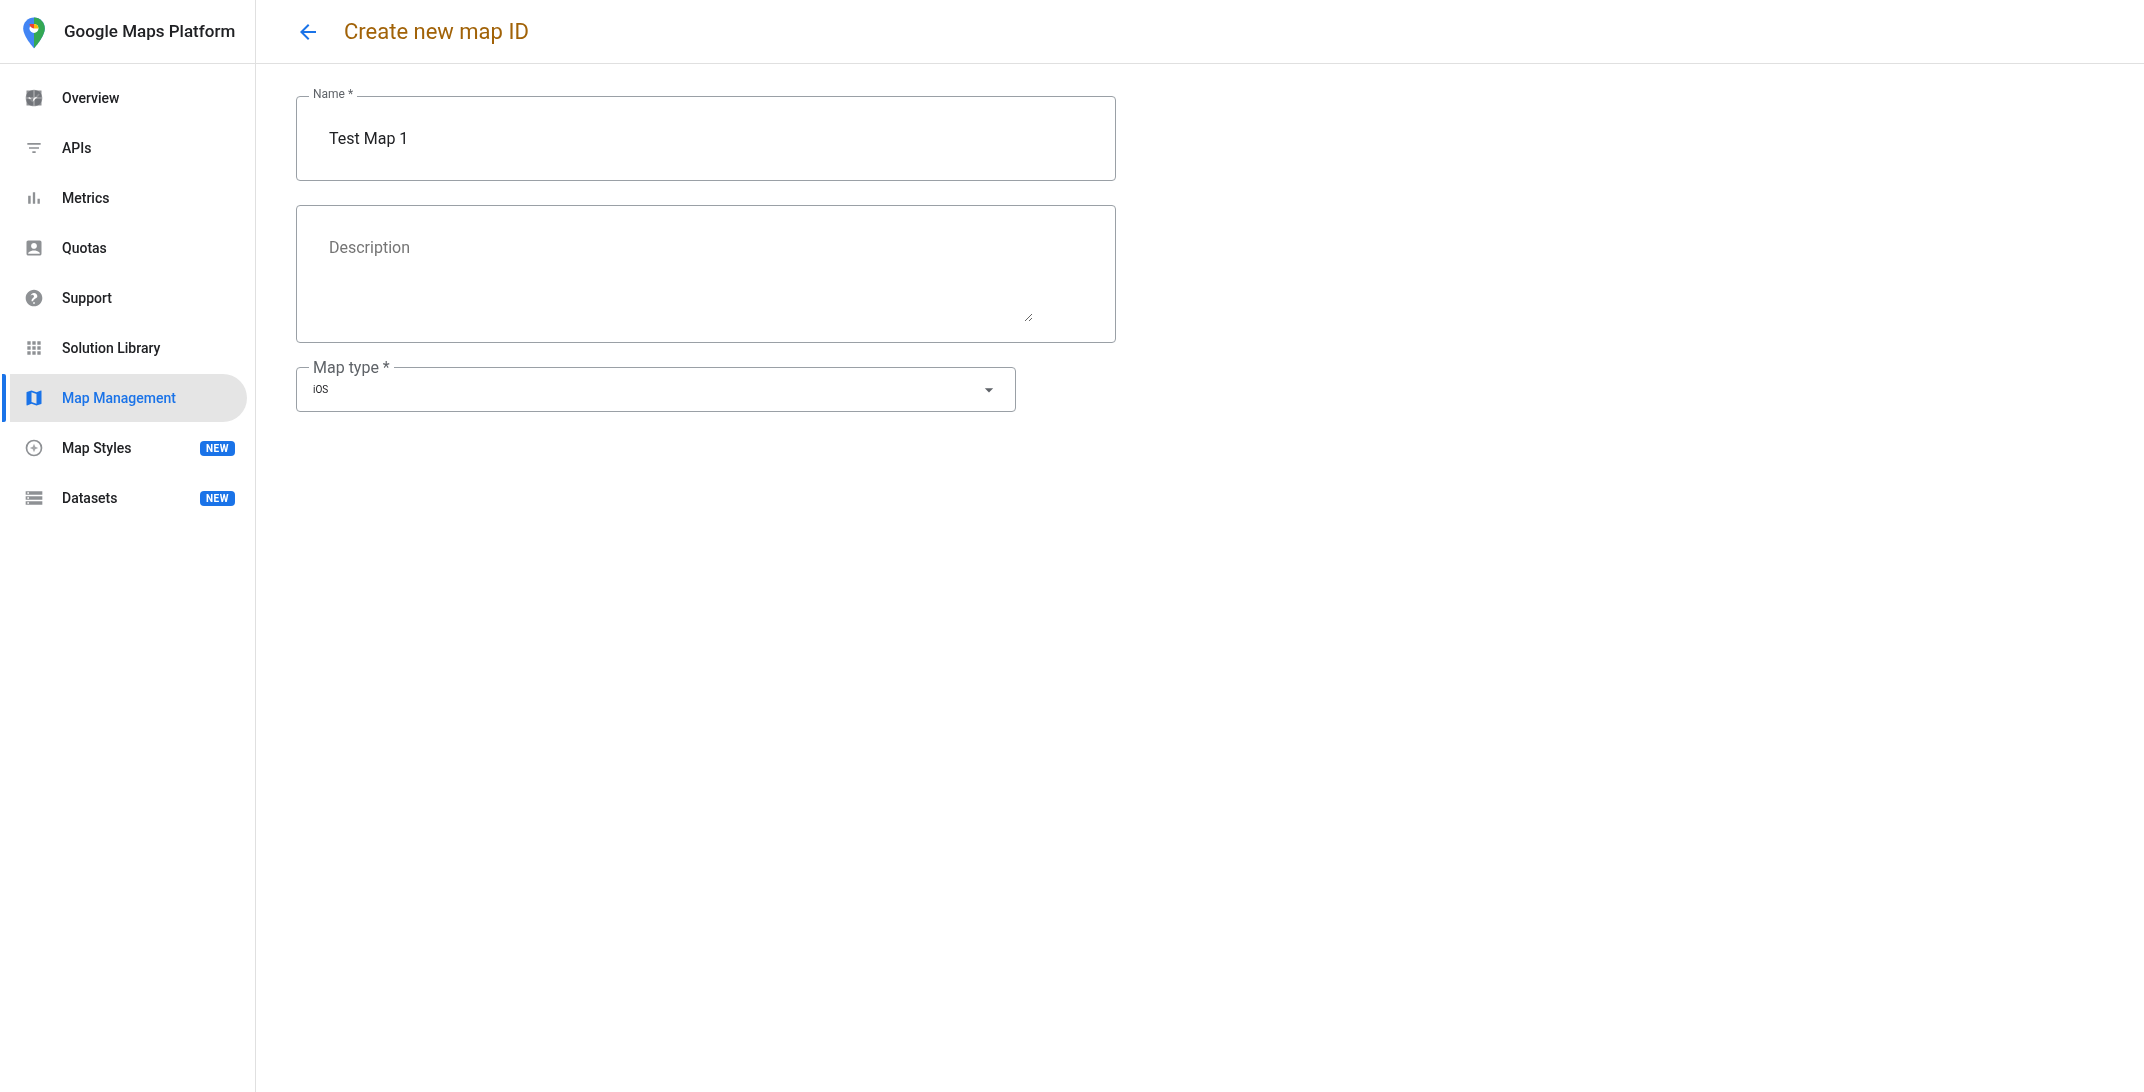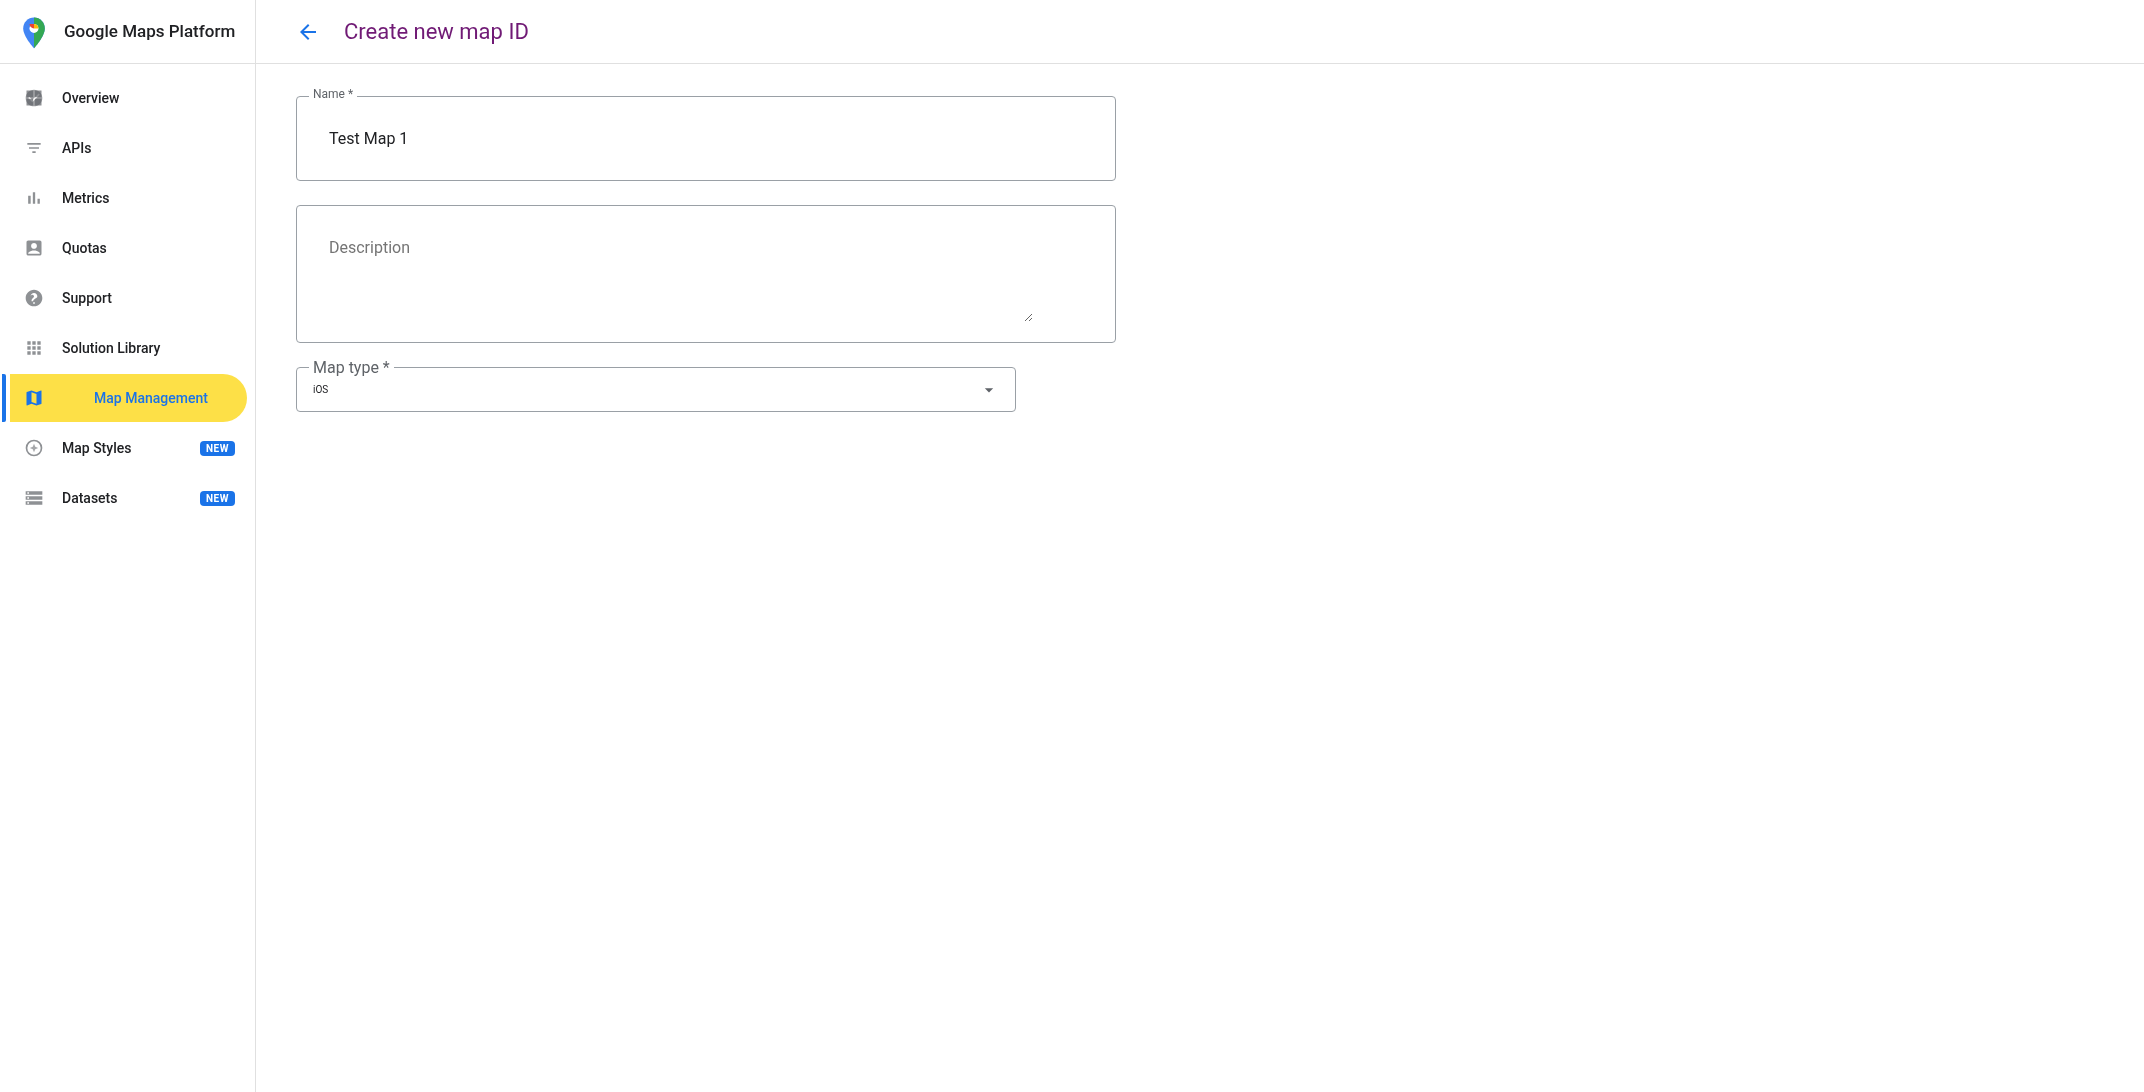--- a/index.html
+++ b/index.html
@@ -64,23 +64,22 @@
       border-radius: 0 24px 24px 0;
       margin: 2px 8px 2px 10px;
       position: relative;
       color: #202124;
       font-size: 14px;
       font-weight: 500;
       text-decoration: none;
     }
 
     .nav-item.active {
-      background: #fde047;
+      background: #e5e5e5;
       color: #1a73e8;
-      gap: 32px;
     }
 
     .nav-item.active::before {
       content: '';
       position: absolute;
       left: -8px;
       top: 0;
       bottom: 0;
       width: 4px;
       background: #1a73e8;
@@ -143,21 +142,21 @@
       border-radius: 50%;
       cursor: pointer;
       color: #1a73e8;
       margin-right: 16px;
       flex-shrink: 0;
     }
 
     .page-title {
       font-size: 22px;
       font-weight: 400;
-      color: #701a75;
+      color: #a16207;
     }
 
     .form-area {
       padding: 32px 40px;
       max-width: 900px;
     }
 
     .form-field {
       margin-bottom: 24px;
     }

